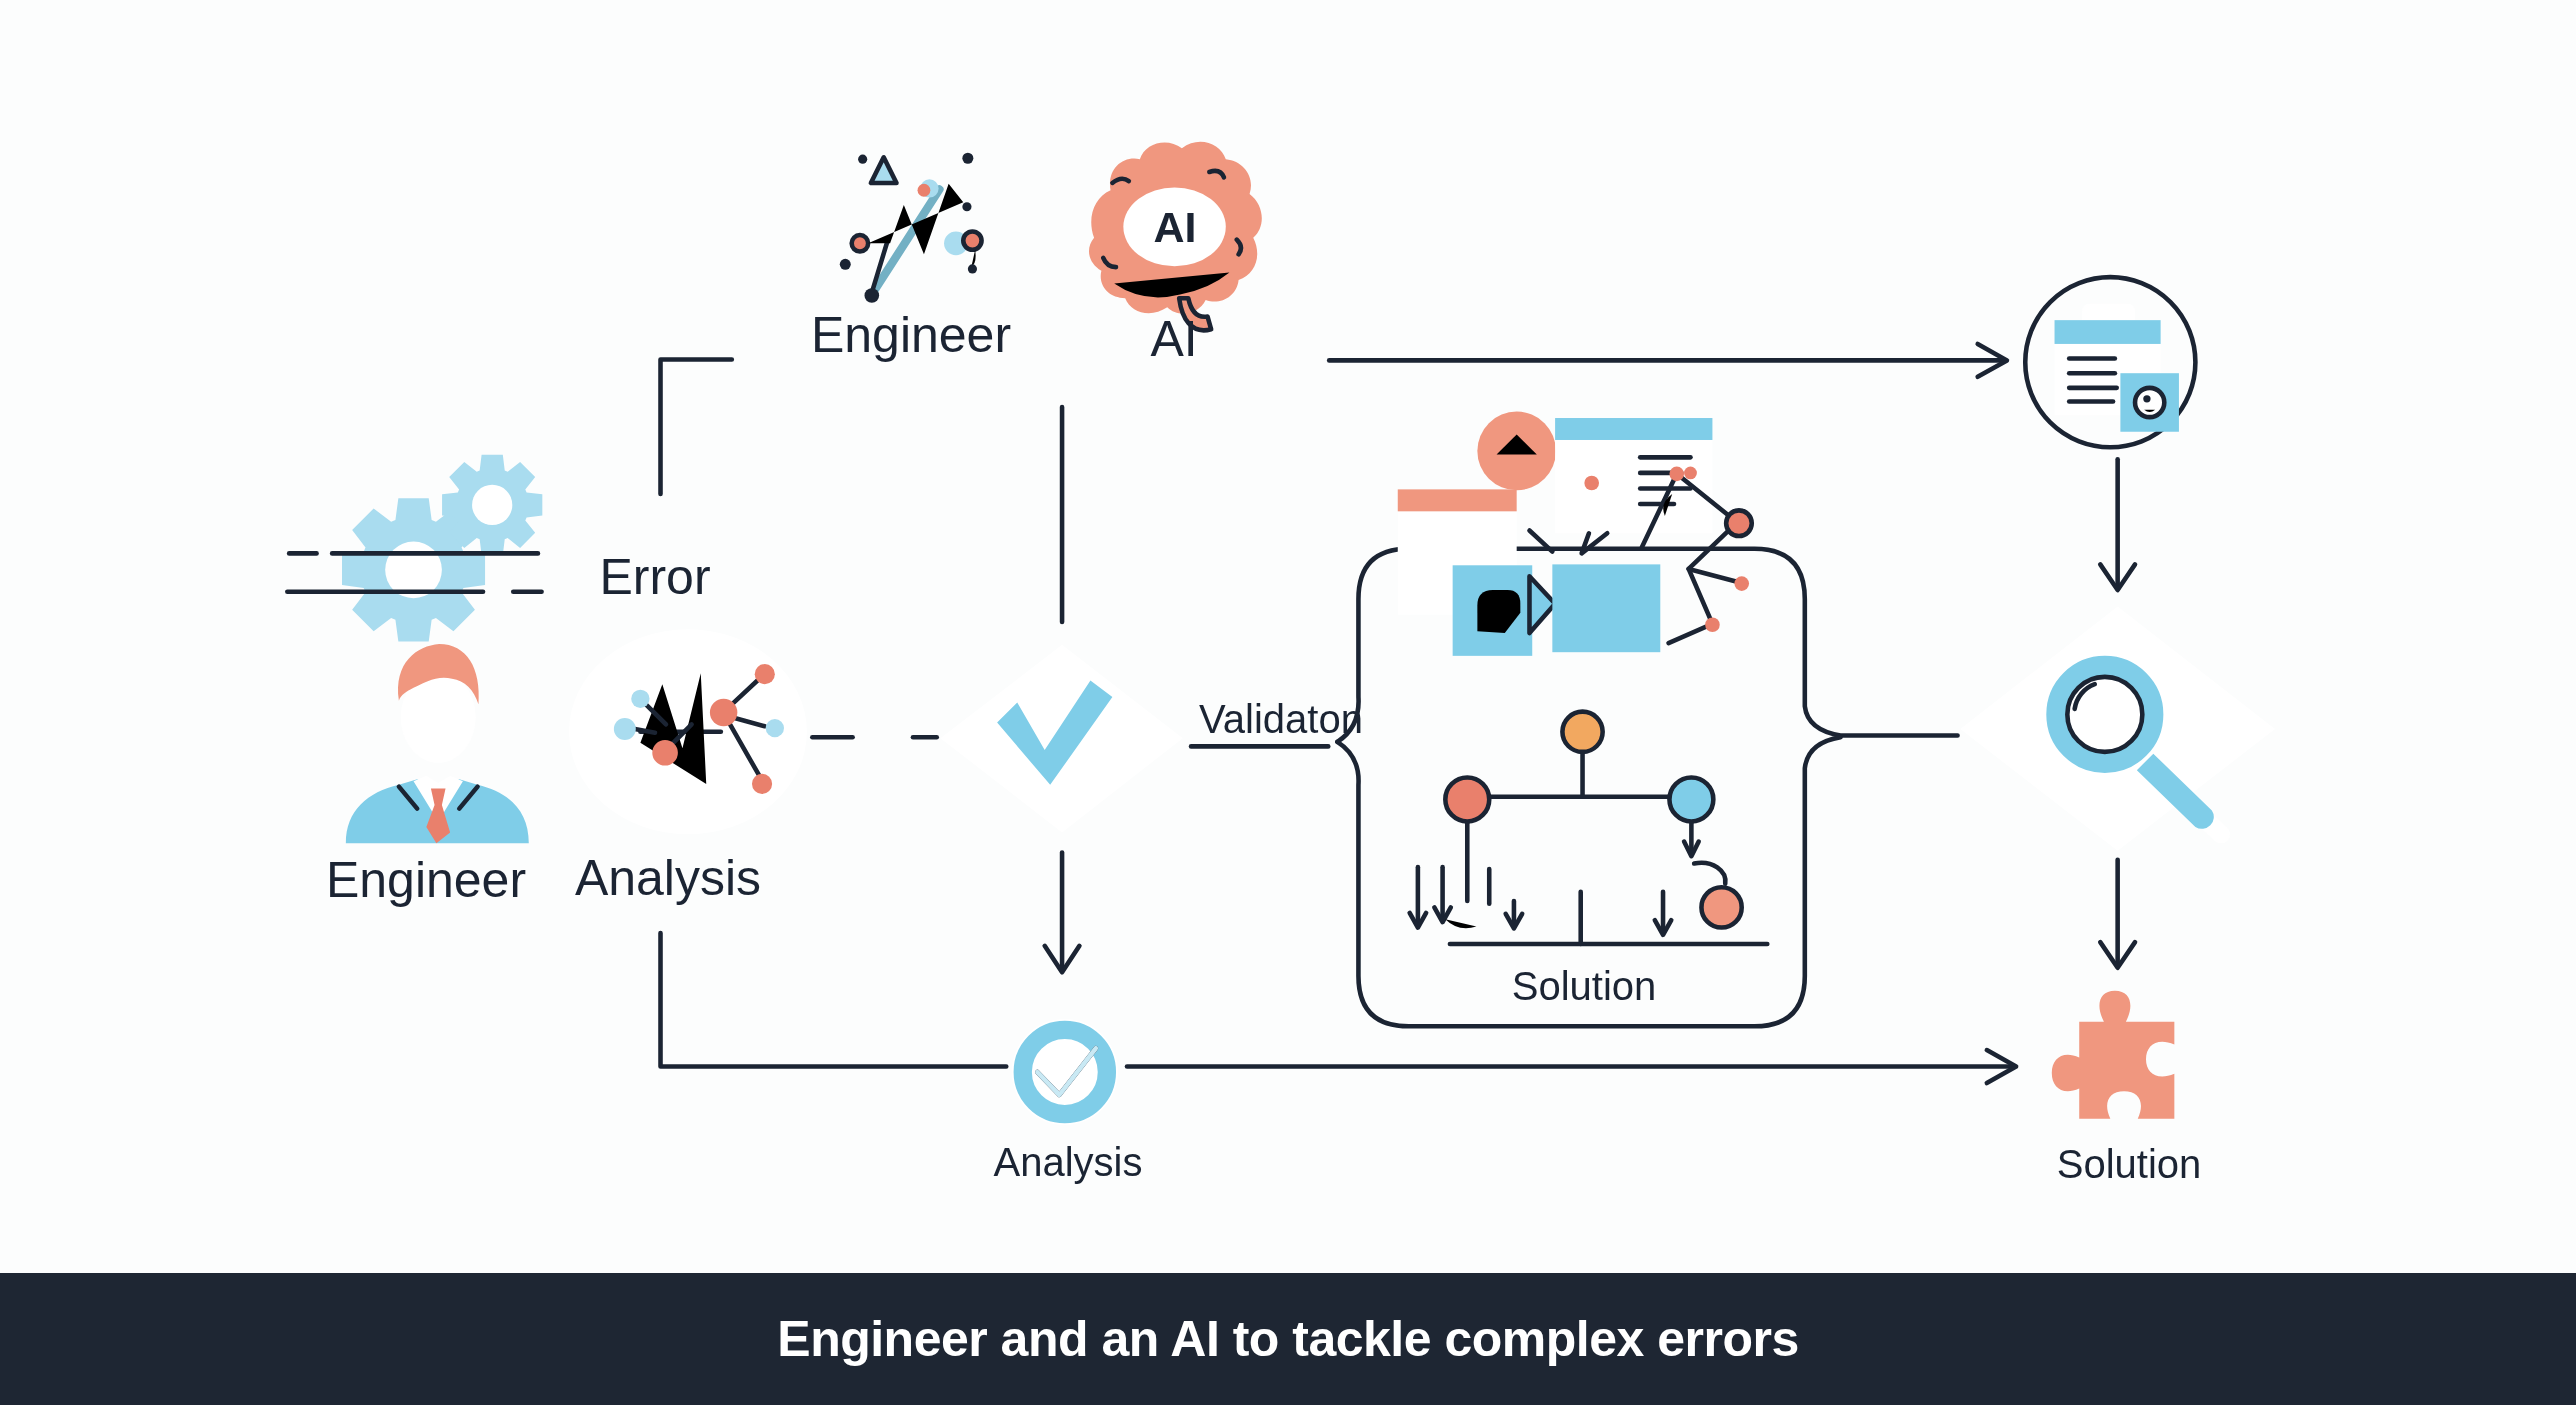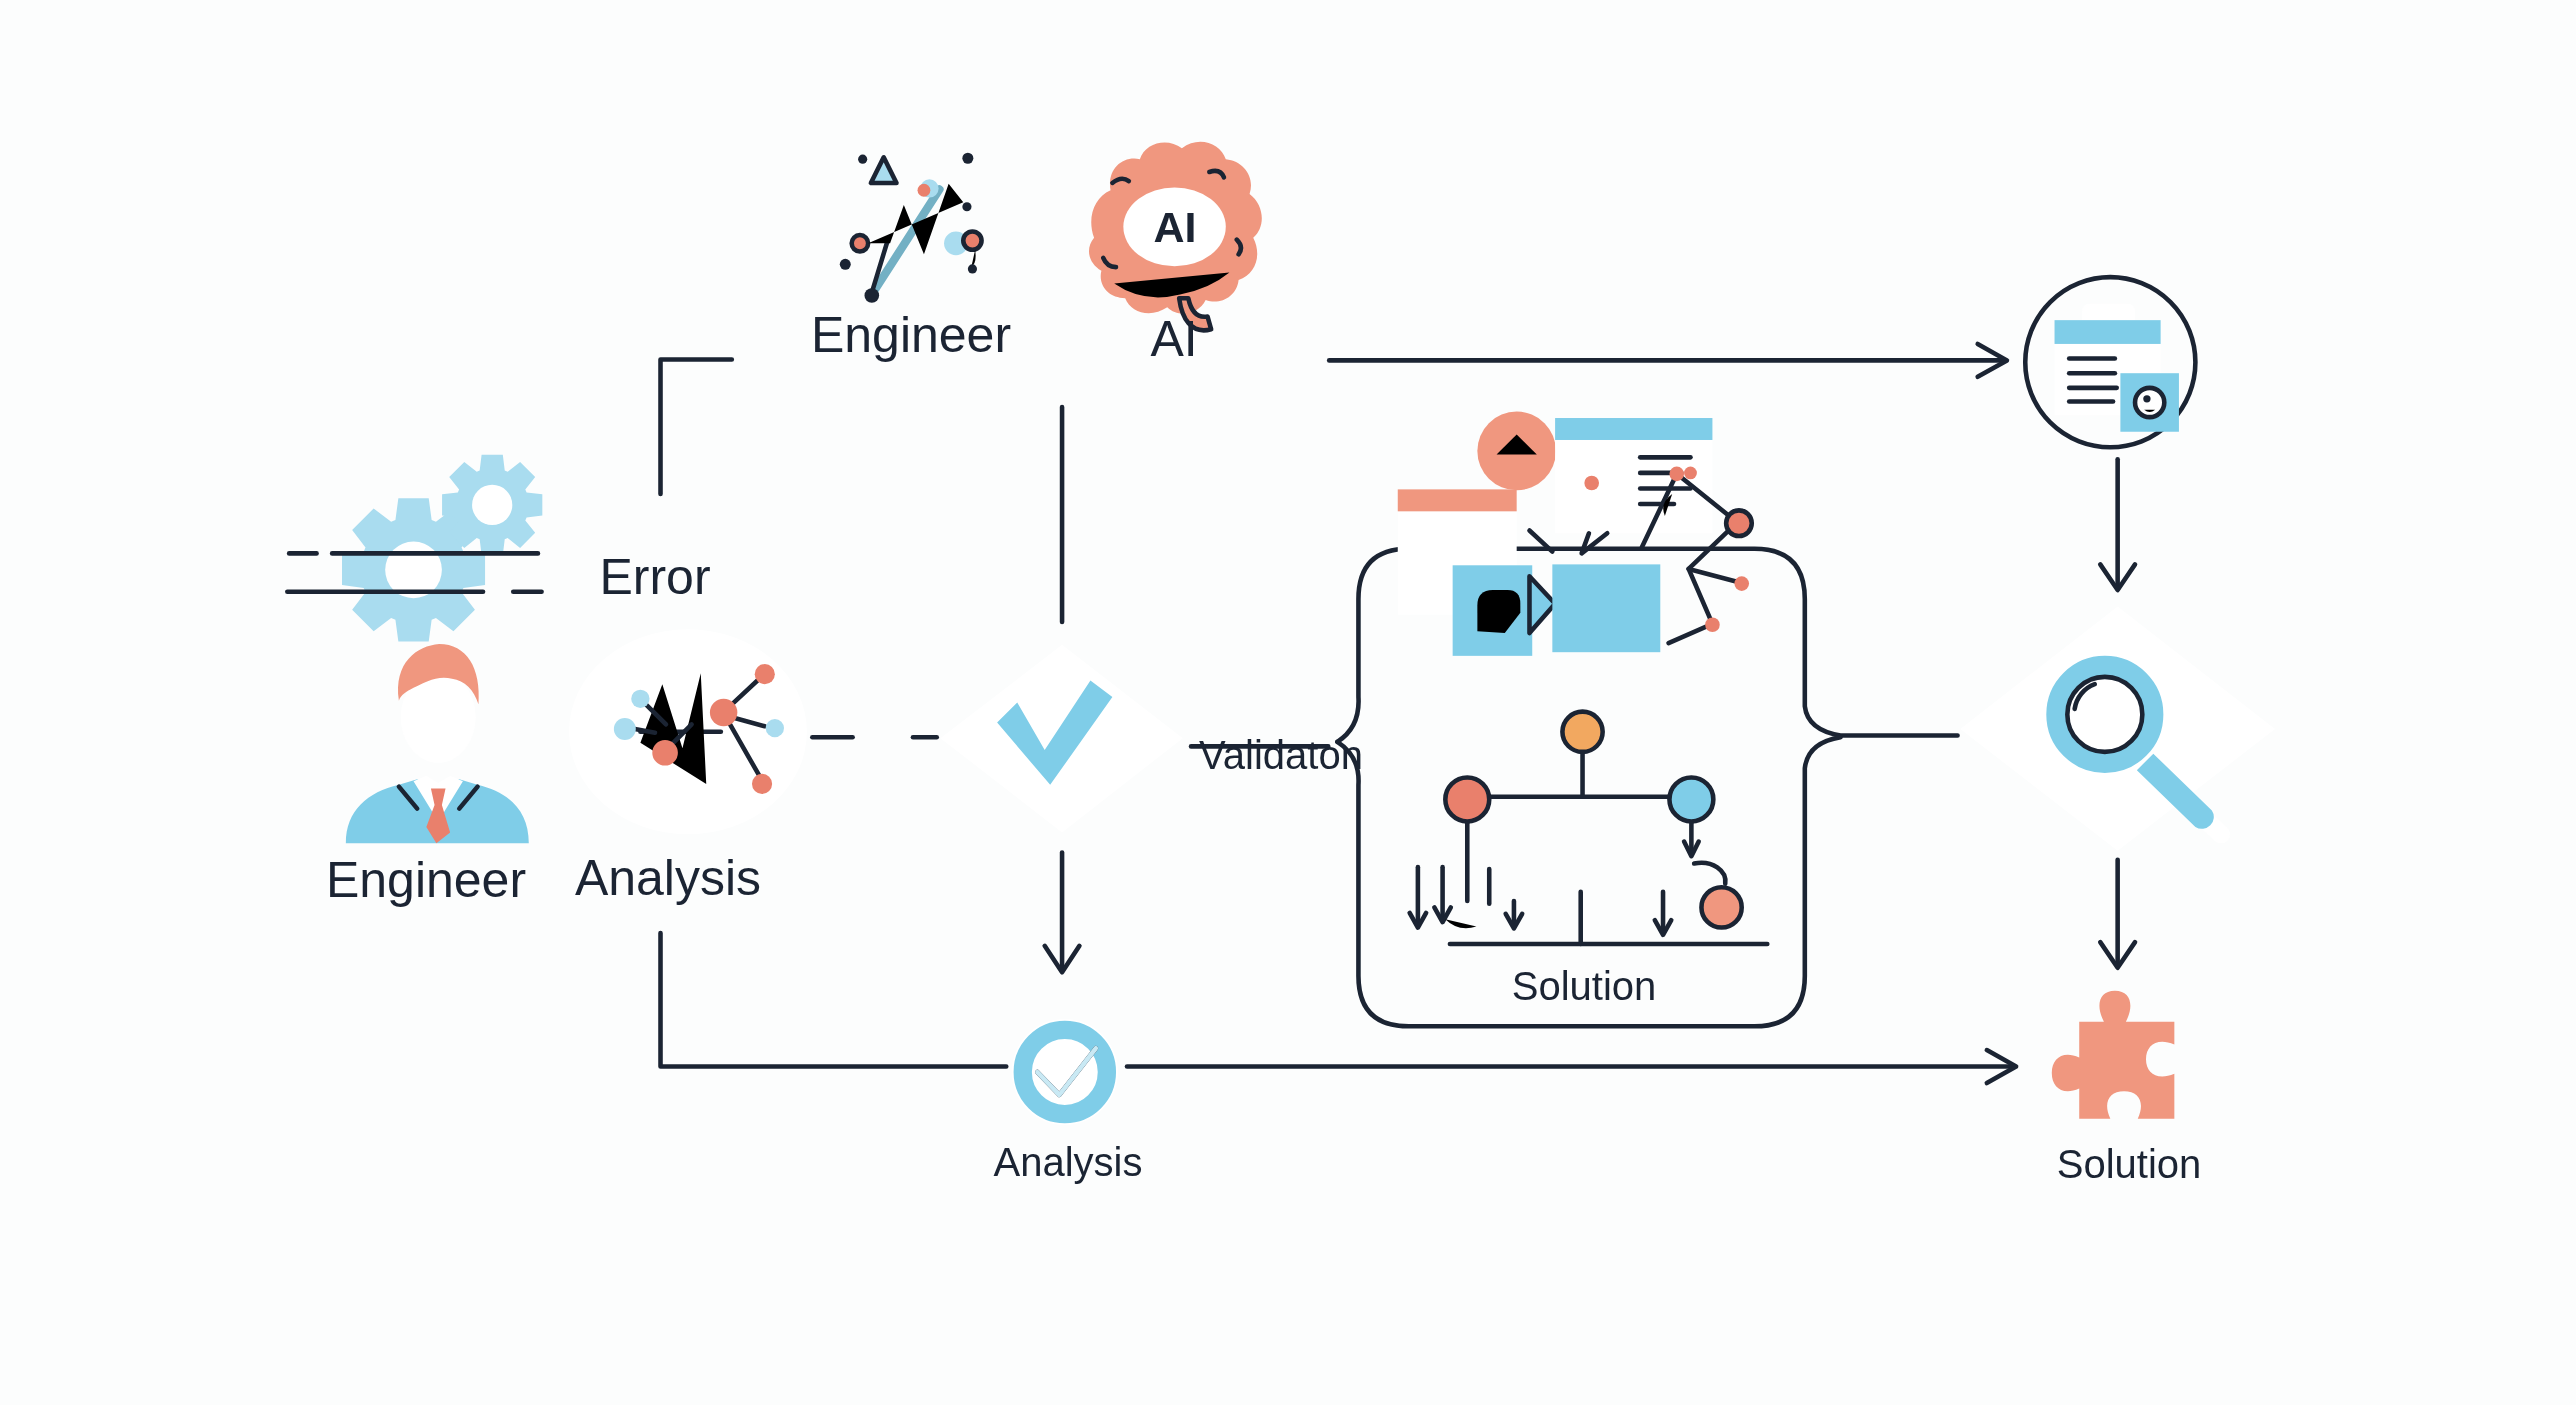--- a/index.html
+++ b/index.html
@@ -267,20 +267,23 @@
       <path class="fnone" stroke="#c9e9f4" stroke-width="5" stroke-linecap="round" stroke-linejoin="round" d="M 1134,1172 L 1158,1197 L 1198,1146"></path>
     </g>
   </svg>
 
   <div class="lbl" style="left:911px;top:335px;">Engineer</div>
   <div class="lbl" style="left:1174px;top:339px;">AI</div>
   <div class="chip" style="left:1175px;top:227px;">AI</div>
   <div class="lbl" style="left:426px;top:880px;">Engineer</div>
   <div class="lbl" style="left:655px;top:577px;">Error</div>
   <div class="lbl" style="left:668px;top:878px;">Analysis</div>
-  <div class="lbl lbl-sm" style="left:1281px;top:719px;margin-top:36px;">Validaton</div>
+  <div class="lbl lbl-sm" style="left:1281px;top:719px;">Validaton</div>
   <div class="lbl lbl-sm" style="left:1584px;top:986px;">Solution</div>
   <div class="lbl lbl-sm" style="left:1068px;top:1162px;">Analysis</div>
   <div class="lbl lbl-sm" style="left:2129px;top:1164px;">Solution</div>
 
+  <div class="caption-bar">
+    <span class="caption-text">Engineer and an AI to tackle complex errors</span>
+  </div>
 
 </div>
 
 
 </body></html>

